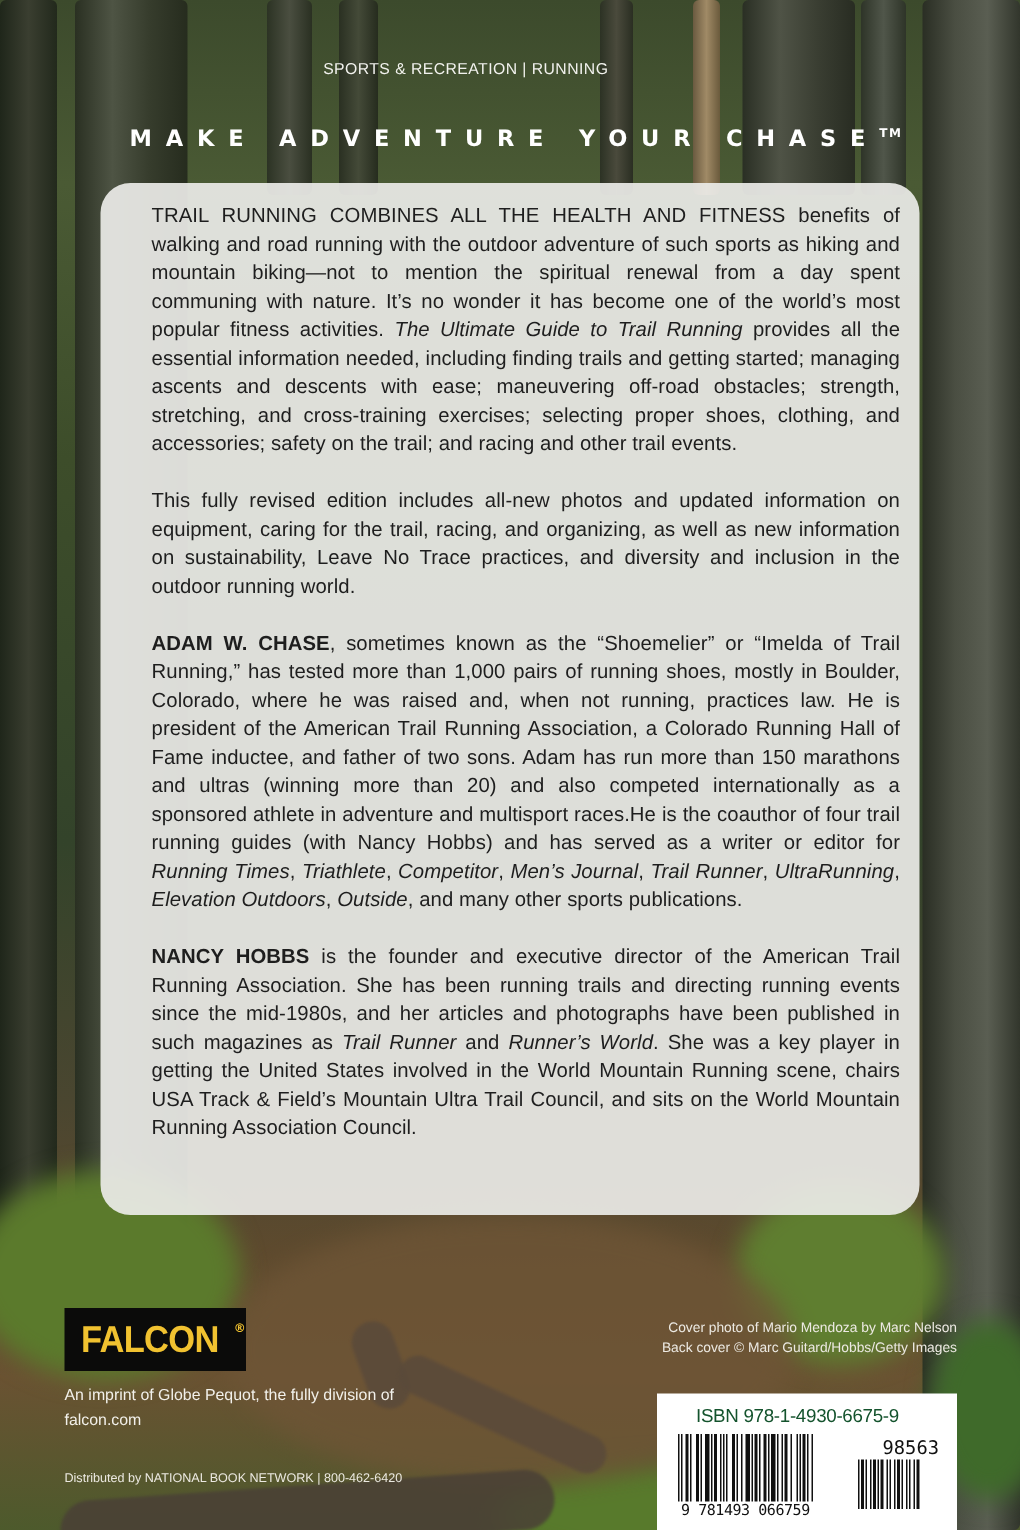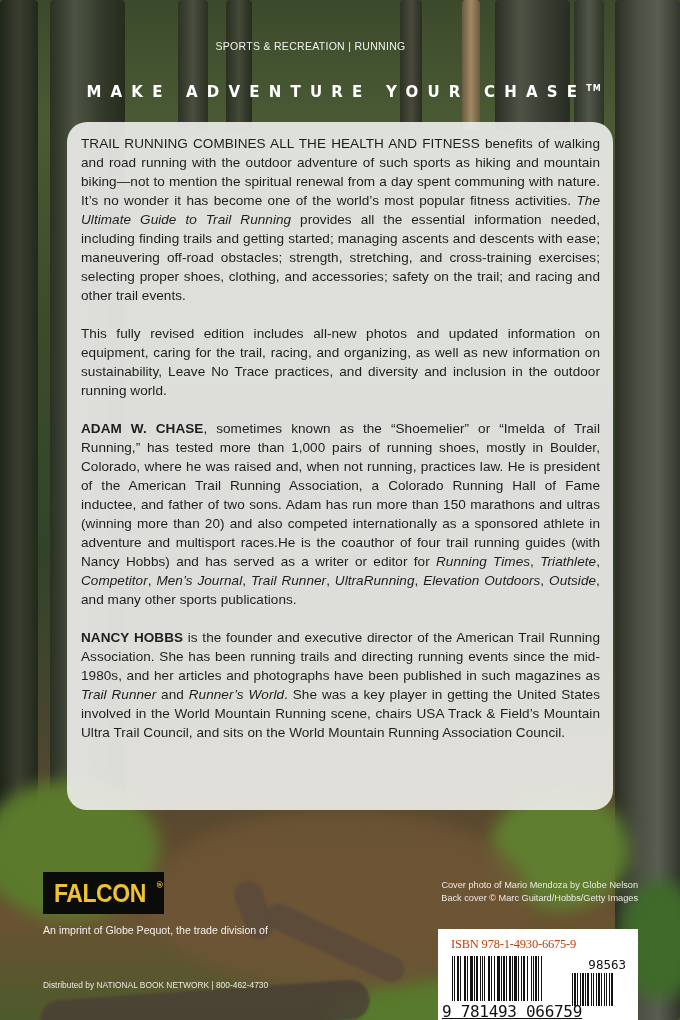--- a/index.html
+++ b/index.html
@@ -45,21 +45,21 @@
     position: absolute; left: 67px; top: 122px;
     width: 546px; height: 688px;
     border-radius: 20px;
     background: rgba(236, 236, 232, 0.92);
     padding: 12px 13px 0 14px;
     color: #1e1e1e;
     font-family: "Liberation Sans", sans-serif;
     font-size: 13.55px;
     line-height: 19px;
   }
-  .panel p { text-align: justify; text-align-last: left; margin-bottom: 19px; letter-spacing: .05px; }
+  .panel p { text-align: justify; text-align-last: left; margin-bottom: 19px; letter-spacing: .05px; margin-left: 20px; }
   .panel p:last-child { margin-bottom: 0; }
   .panel i { font-style: italic; }
   .panel b { font-weight: bold; }
 
   
   .falcon-logo {
     position: absolute; left: 43px; top: 872px;
     width: 121px; height: 42px;
     background: #0b0b0a;
     display: flex; align-items: center;
@@ -96,43 +96,43 @@
   }
 
   
   .barcode-box {
     position: absolute; left: 438px; top: 929px;
     width: 200px; height: 102px;
     background: #ffffff;
     padding: 4px 6px 0 6px;
   }
   .isbn-text {
-    position: absolute; left: 13px; top: 8px;
-    font-family: Liberation Serif, serif;
-    font-size: 12.5px; color: #c2410c; letter-spacing: -.2px;
+    position: absolute; left: 26px; top: 8px;
+    font-family: Liberation Sans, sans-serif;
+    font-size: 12.5px; color: #14532d; letter-spacing: -.2px;
   }
   .price-code {
     position: absolute; right: 12px; top: 28px;
     font-family: "DejaVu Sans Mono", monospace;
     font-size: 12.5px; color: #111;
   }
   .bars-main {
     position: absolute; left: 14px; top: 27px; width: 112px; height: 45px;
     display: flex; align-items: stretch; gap: 0;
   }
   .bars-addon {
     position: absolute; right: 8px; top: 44px; width: 58px; height: 33px;
     display: flex; align-items: stretch;
   }
   .bar { background: #111; height: 100%; }
   .gap { height: 100%; }
   .ean-digits {
-    position: absolute; left: 4px; top: 73px;
+    position: absolute; left: 16px; top: 73px;
     font-family: "DejaVu Sans Mono", monospace;
-    font-size: 16px; color: #111; letter-spacing: -.3px; text-decoration: underline;
+    font-size: 10px; color: #111; letter-spacing: -.3px;
   }
 </style>
 </head>
 <body>
 
 <div class="bg">
   <div class="trunk" style="left:0;width:38px;height:860px;background:linear-gradient(90deg,#1f261a,#3a3e30,#22291c);"></div>
   <div class="trunk" style="left:50px;width:75px;height:900px;background:linear-gradient(90deg,#2a3022,#4e5444,#363c2c,#262c1e);"></div>
   <div class="trunk" style="left:178px;width:30px;height:130px;background:linear-gradient(90deg,#2c3324,#4a4e40,#2a3022);"></div>
   <div class="trunk" style="left:226px;width:26px;height:130px;background:linear-gradient(90deg,#2a3022,#444a38,#262c1e);"></div>
@@ -162,26 +162,27 @@
   <p><b>ADAM W. CHASE</b><span>, sometimes known as the “Shoemelier” or “Imelda of Trail Running,” has tested more than 1,000 pairs of running shoes, mostly in Boulder, Colorado, where he was raised and, when not running, practices law. He is president of the American Trail Running Association, a Colorado Running Hall of Fame inductee, and father of two sons. Adam has run more than 150 marathons and ultras (winning more than 20) and also competed internationally as a sponsored athlete in adventure and multisport races.He is the coauthor of four trail running guides (with Nancy Hobbs) and has served as a writer or editor for </span><i>Running Times</i><span>, </span><i>Triathlete</i><span>, </span><i>Competitor</i><span>, </span><i>Men’s Journal</i><span>, </span><i>Trail Runner</i><span>, </span><i>UltraRunning</i><span>, </span><i>Elevation Outdoors</i><span>, </span><i>Outside</i><span>, and many other sports publications.</span></p>
 
   <p><b>NANCY HOBBS</b><span> is the founder and executive director of the American Trail Running Association. She has been running trails and directing running events since the mid-1980s, and her articles and photographs have been published in such magazines as </span><i>Trail Runner</i><span> and </span><i>Runner’s World</i><span>. She was a key player in getting the United States involved in the World Mountain Running scene, chairs USA Track &amp; Field’s Mountain Ultra Trail Council, and sits on the World Mountain Running Association Council.</span></p>
 </div>
 
 <div class="falcon-logo">
   <span class="falcon-word">FALCON</span>
   <span class="falcon-reg">®</span>
 </div>
 <div class="imprint">
-  <div>An imprint of Globe Pequot, the trade division of</div>
-</div>
-<div class="distributed">Distributed by NATIONAL BOOK NETWORK | 800-462-4730</div>
+  <div>An imprint of Globe Pequot, the fully division of</div>
+  <div>falcon.com</div>
+</div>
+<div class="distributed">Distributed by NATIONAL BOOK NETWORK | 800-462-6420</div>
 
 <div class="credits">
-  <div>Cover photo of Mario Mendoza by Globe Nelson</div>
+  <div>Cover photo of Mario Mendoza by Marc Nelson</div>
   <div>Back cover © Marc Guitard/Hobbs/Getty Images</div>
 </div>
 
 <div class="barcode-box">
   <div class="isbn-text">ISBN 978-1-4930-6675-9</div>
   <div class="bars-main" id="bars-main">
       <div class="bar" style="width: 1px;"></div>
       <div class="gap" style="width: 1px;"></div>
       <div class="bar" style="width: 1px;"></div>
       <div class="gap" style="width: 2px;"></div>

